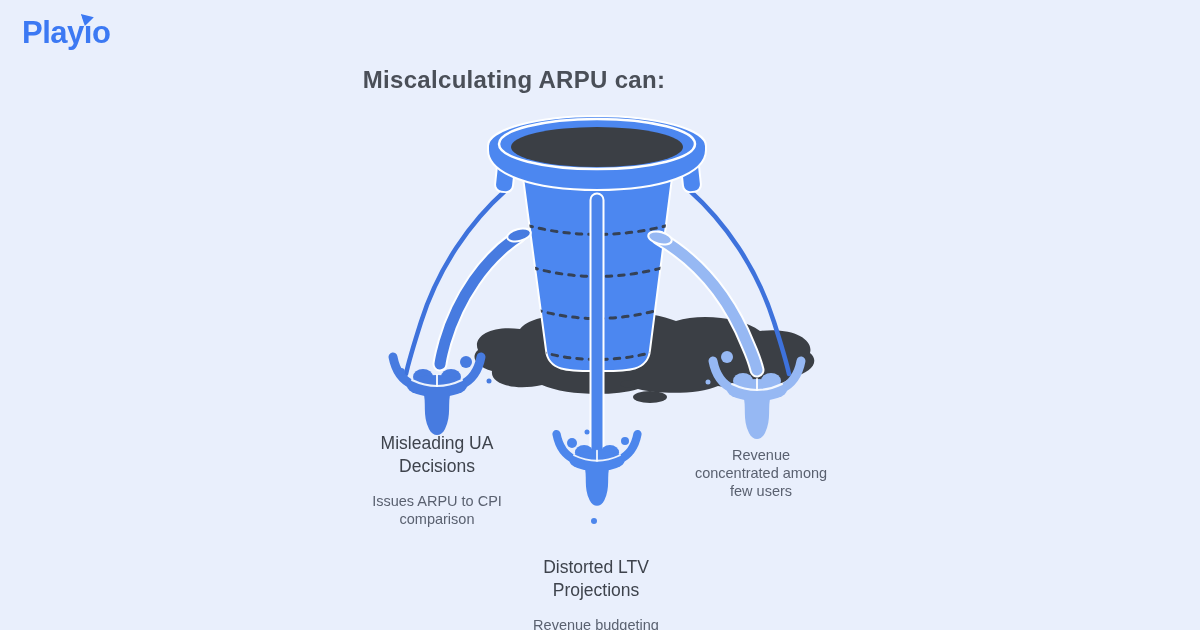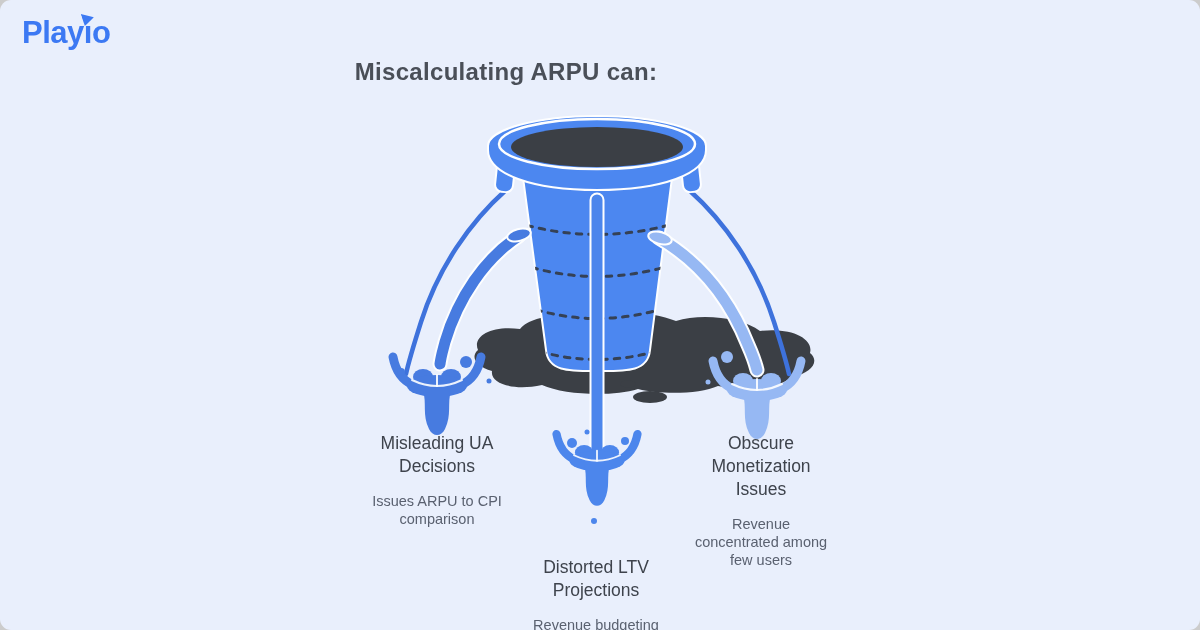--- a/index.html
+++ b/index.html
@@ -1,37 +1,36 @@
 <!DOCTYPE html>
 <html style="--bg: #E9EFFC; --brand: #3C79F3; --bucket: #4C87F0; --dark: #3B3F45; --stream-left: #477BE0; --stream-mid: #4C86EC; --stream-right: #96B8F3; --wire: #3E72DC; --title-color: #4A4F58; --heading: #3E434C; --subtext: #5A6170;"><head>
 <meta charset="utf-8">
 <style>
   html,body{margin:0;padding:0;background:#ccc;}
   .stage{
     position:relative;width:1200px;height:630px;overflow:hidden;
     background:var(--bg);
     font-family:"Liberation Sans","DejaVu Sans",sans-serif;
-    border-radius:11px;
   }
   
   .logo{
     position:absolute;left:22px;top:14px;
     font-size:31px;font-weight:800;letter-spacing:-0.5px;
     color:var(--brand);line-height:38px;
   }
   .logo-i{position:relative;display:inline-block;}
   .play-tri{
     position:absolute;left:-2px;top:-2px;width:12px;height:13px;
     background:var(--brand);
     clip-path:polygon(0% 2%,100% 52%,10% 100%);
     transform:rotate(-14deg);
   }
   
   .title{
-    position:absolute;left:0;top:58px;width:1012px;margin:0;
+    position:absolute;left:0;top:58px;width:1012px;margin:8px;
     text-align:center;font-size:24px;font-weight:700;
     letter-spacing:0.3px;color:var(--title-color);
   }
   
   .art{position:absolute;left:0;top:0;width:1200px;height:630px;}
   .dark{fill:var(--dark);}
   .bucket-fill{fill:var(--bucket);stroke:#FDFEFF;stroke-width:2;stroke-linejoin:round;}
   .white-ring{fill:none;stroke:#FDFEFF;stroke-width:2.5;}
   .hoop{fill:none;stroke:#333B48;stroke-width:3;stroke-dasharray:5.5 7;stroke-linecap:round;opacity:.92;}
   .wire{fill:none;stroke:var(--wire);stroke-width:4.5;stroke-linecap:round;}
@@ -178,21 +177,18 @@
 comparison</div>
   </div>
   <div class="label label-mid">
     <div class="h">Distorted LTV
 Projections</div>
     <div class="d">Revenue budgeting
 and forecasting
 errors</div>
   </div>
   <div class="label label-right">
-    <div class="h">Obscure
-Monetization
-Issues</div>
     <div class="d">Revenue
 concentrated among
 few users</div>
   </div>
 
 </div>
 
 </body></html>

